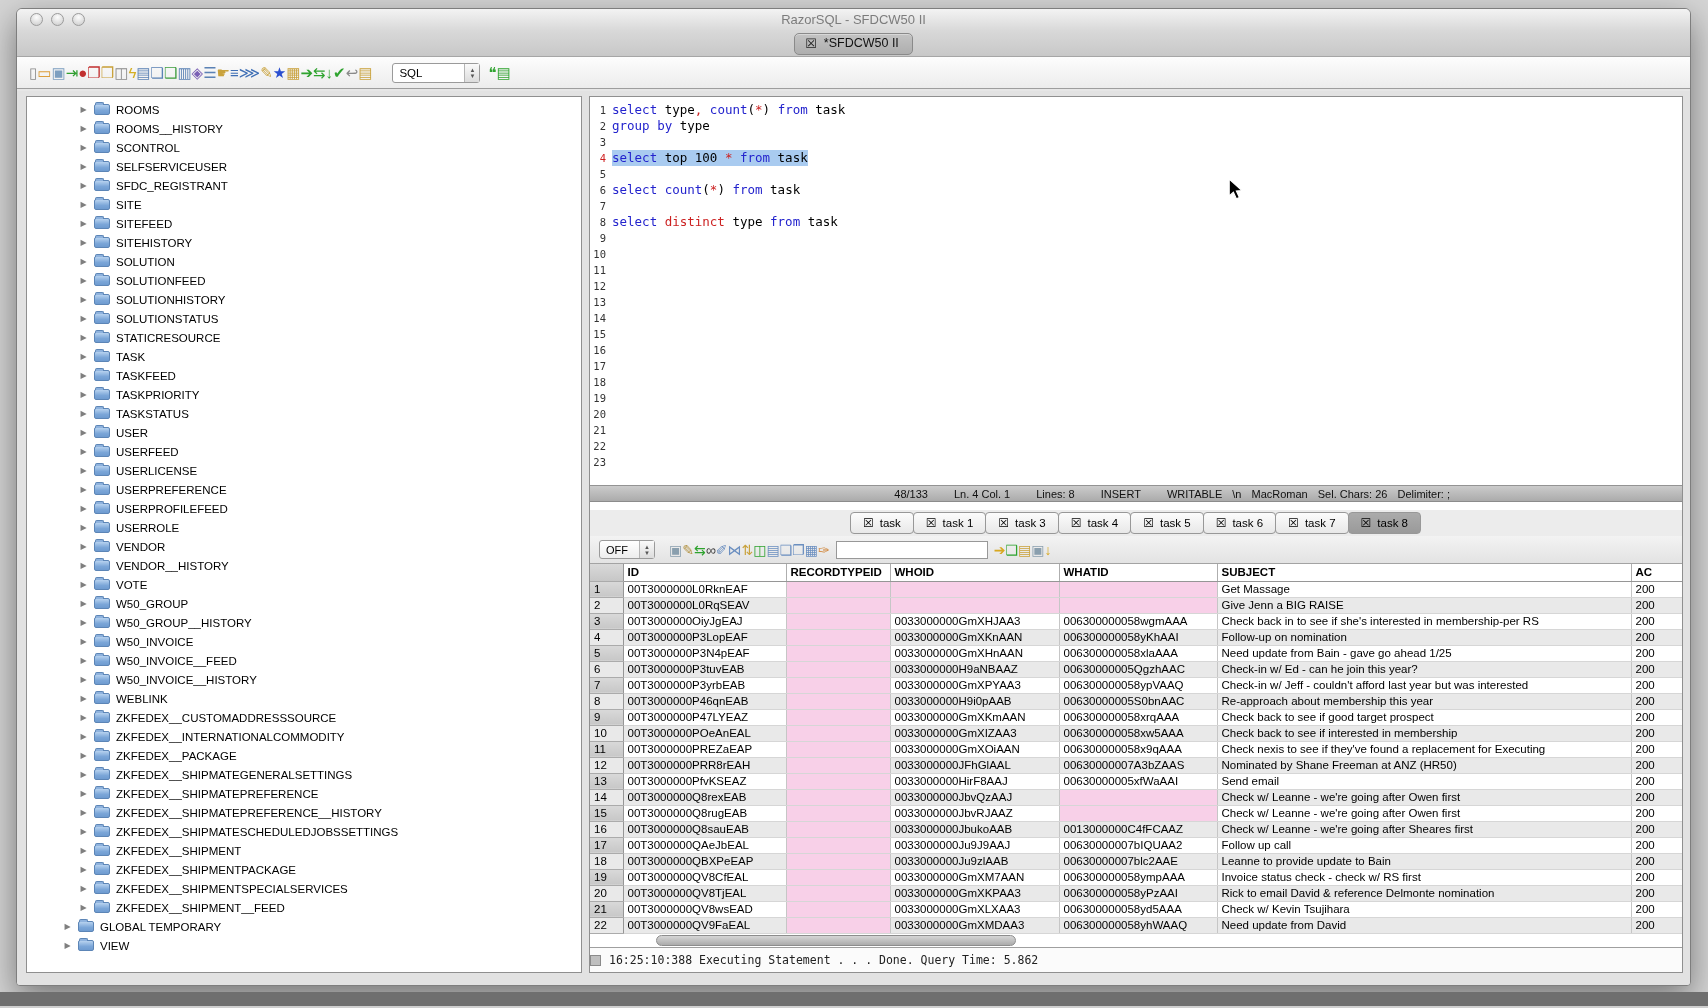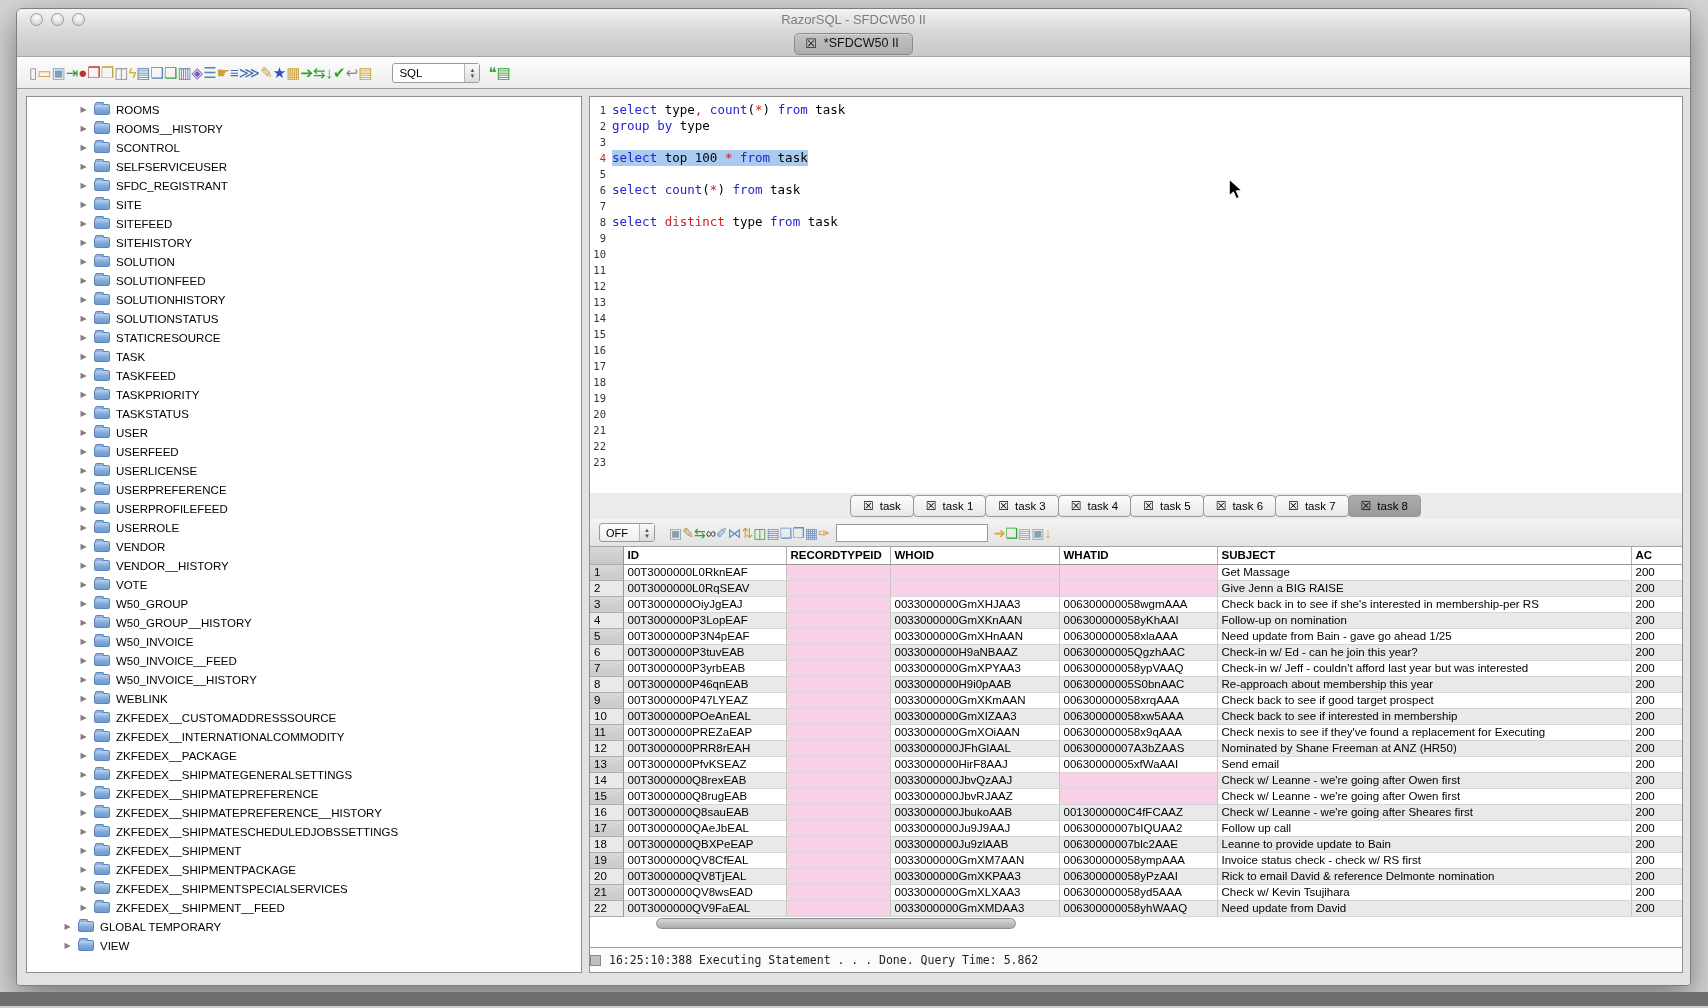--- a/index.html
+++ b/index.html
@@ -404,20 +404,31 @@
           <div class="code-row"><span class="lnum">17</span><span></span></div>
           <div class="code-row"><span class="lnum">18</span><span></span></div>
           <div class="code-row"><span class="lnum">19</span><span></span></div>
           <div class="code-row"><span class="lnum">20</span><span></span></div>
           <div class="code-row"><span class="lnum">21</span><span></span></div>
           <div class="code-row"><span class="lnum">22</span><span></span></div>
           <div class="code-row"><span class="lnum">23</span><span></span></div>
         </div>
       <div class="ed-gap"></div>
 
+      <div class="editor-status">
+        <span class="es-seg">48/133</span>
+        <span class="es-seg">Ln. 4 Col. 1</span>
+        <span class="es-seg">Lines: 8</span>
+        <span class="es-seg">INSERT</span>
+        <span class="es-seg">WRITABLE</span>
+        <span class="es-seg tight">\n</span>
+        <span class="es-seg tight">MacRoman</span>
+        <span class="es-seg tight">Sel. Chars: 26</span>
+        <span class="es-seg tight">Delimiter: ;</span>
+      </div>
       <div class="ed-gap2"></div>
 
       <div class="tabs-row" id="rtabs-host">
           <div class="rtab">
             <span class="boxx">☒</span>
             <span>task</span>
           </div>
           <div class="rtab">
             <span class="boxx">☒</span>
             <span>task 1</span>

